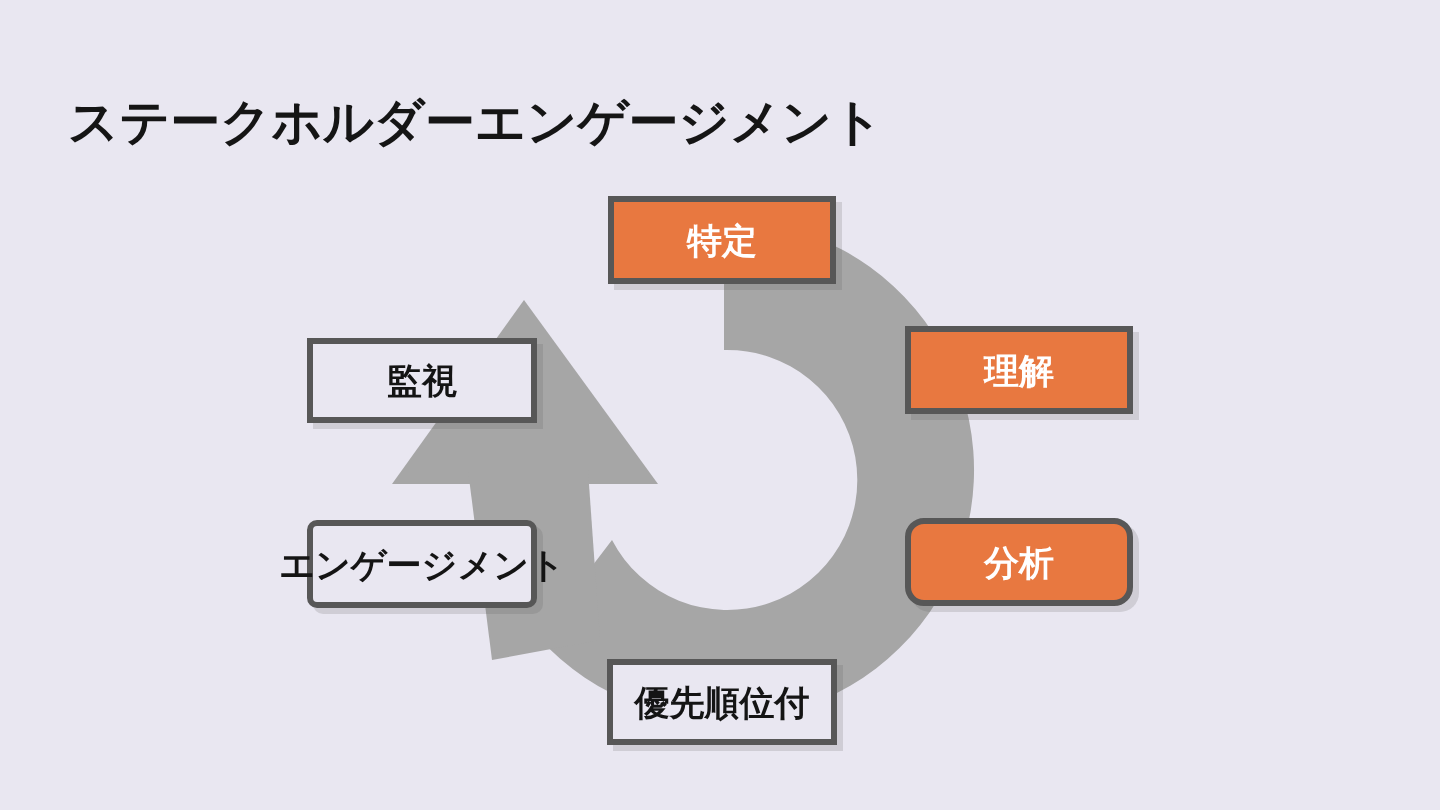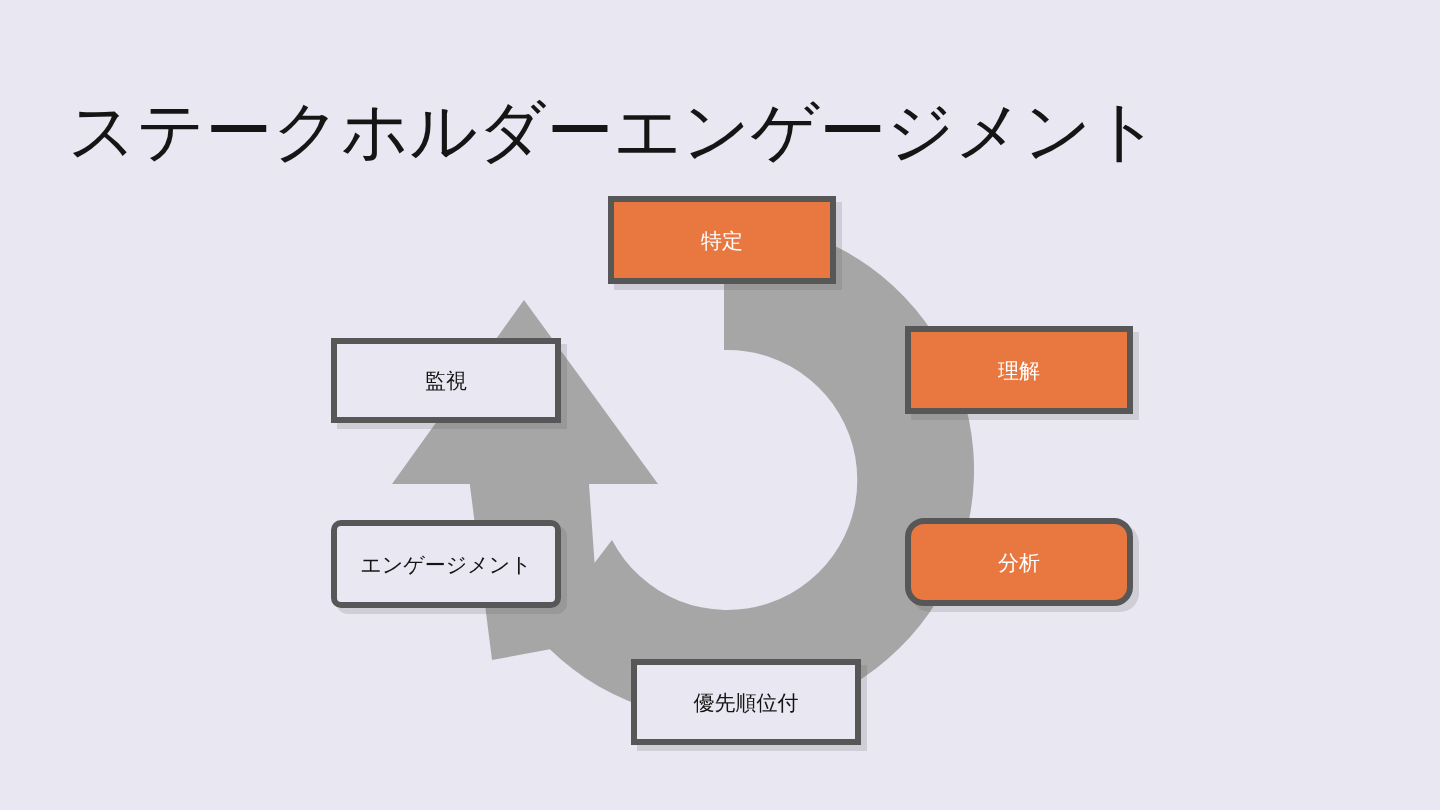--- a/index.html
+++ b/index.html
@@ -18,25 +18,25 @@
   #slide {
     position: absolute;
     left: 0; top: 0;
     width: 1440px;
     height: 810px;
     background: #e9e7f1;
   }
   #slide-title {
     position: absolute;
     left: 68px;
-    top: 52px;
+    top: 63px;
     width: 1300px;
-    font-size: 67px;
+    font-size: 50px;
     line-height: 1.0;
-    font-weight: 400;
+    font-weight: 700;
     color: #151515;
     letter-spacing: 0px;
     white-space: nowrap;
   }
   #cycle-graphic {
     position: absolute;
     left: 0;
     top: 0;
     width: 1440px;
     height: 810px;
@@ -44,34 +44,33 @@
   .node-box {
     position: absolute;
     box-sizing: border-box;
     border: 6px solid #575757;
     display: flex;
     align-items: center;
     justify-content: center;
     box-shadow: 6px 6px 0 rgba(90,90,90,0.18);
   }
   .node-label {
-    font-size: 21px;
-    font-weight: 400;
+    font-size: 35px;
+    font-weight: 700;
     line-height: 1;
     white-space: nowrap;
   }
   .node-box.accent {
     background: #e87840;
   }
   .node-box.accent .node-label {
     color: #ffffff;
   }
   .node-box.plain {
     background: #e9e7f1;
-    margin-left: 24px;
   }
   .node-box.plain .node-label {
     color: #141414;
   }
   
   #node-0 { left: 608px; top: 196px;  width: 228px; height: 88px; }
   #node-1 { left: 905px; top: 326px;  width: 228px; height: 88px; align-items: center; }
   #node-2 { left: 905px; top: 518px;  width: 228px; height: 88px; border-radius: 19px; }
   #node-3 { left: 607px; top: 659px;  width: 230px; height: 86px; align-items: center; }
   #node-4 { left: 307px; top: 520px;  width: 230px; height: 88px; border-radius: 10px; }

